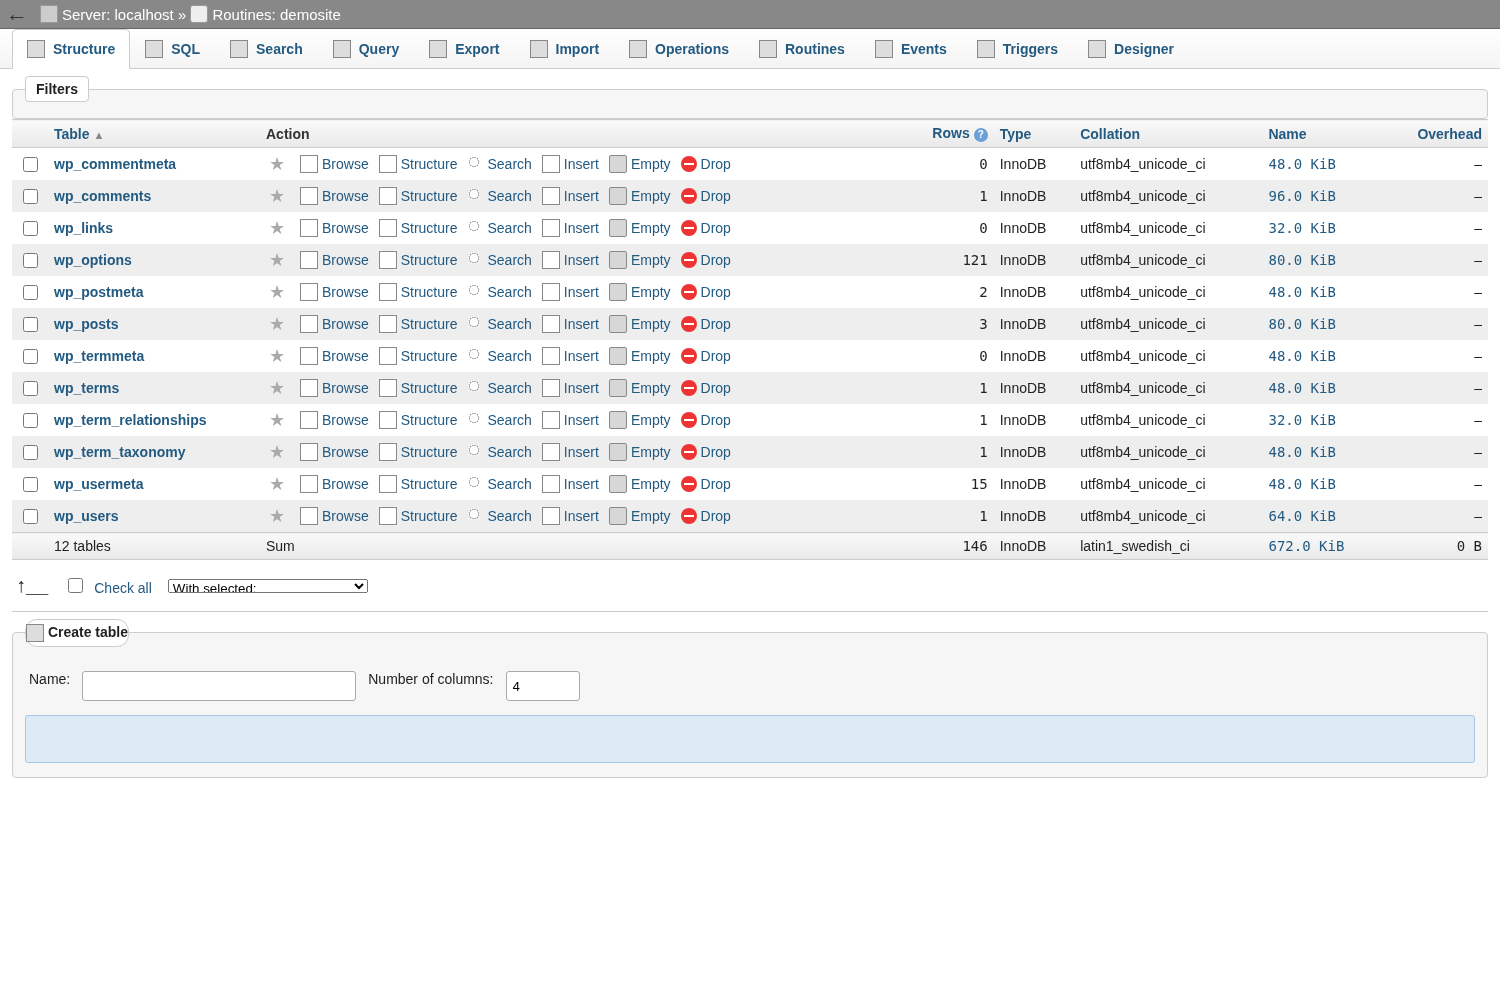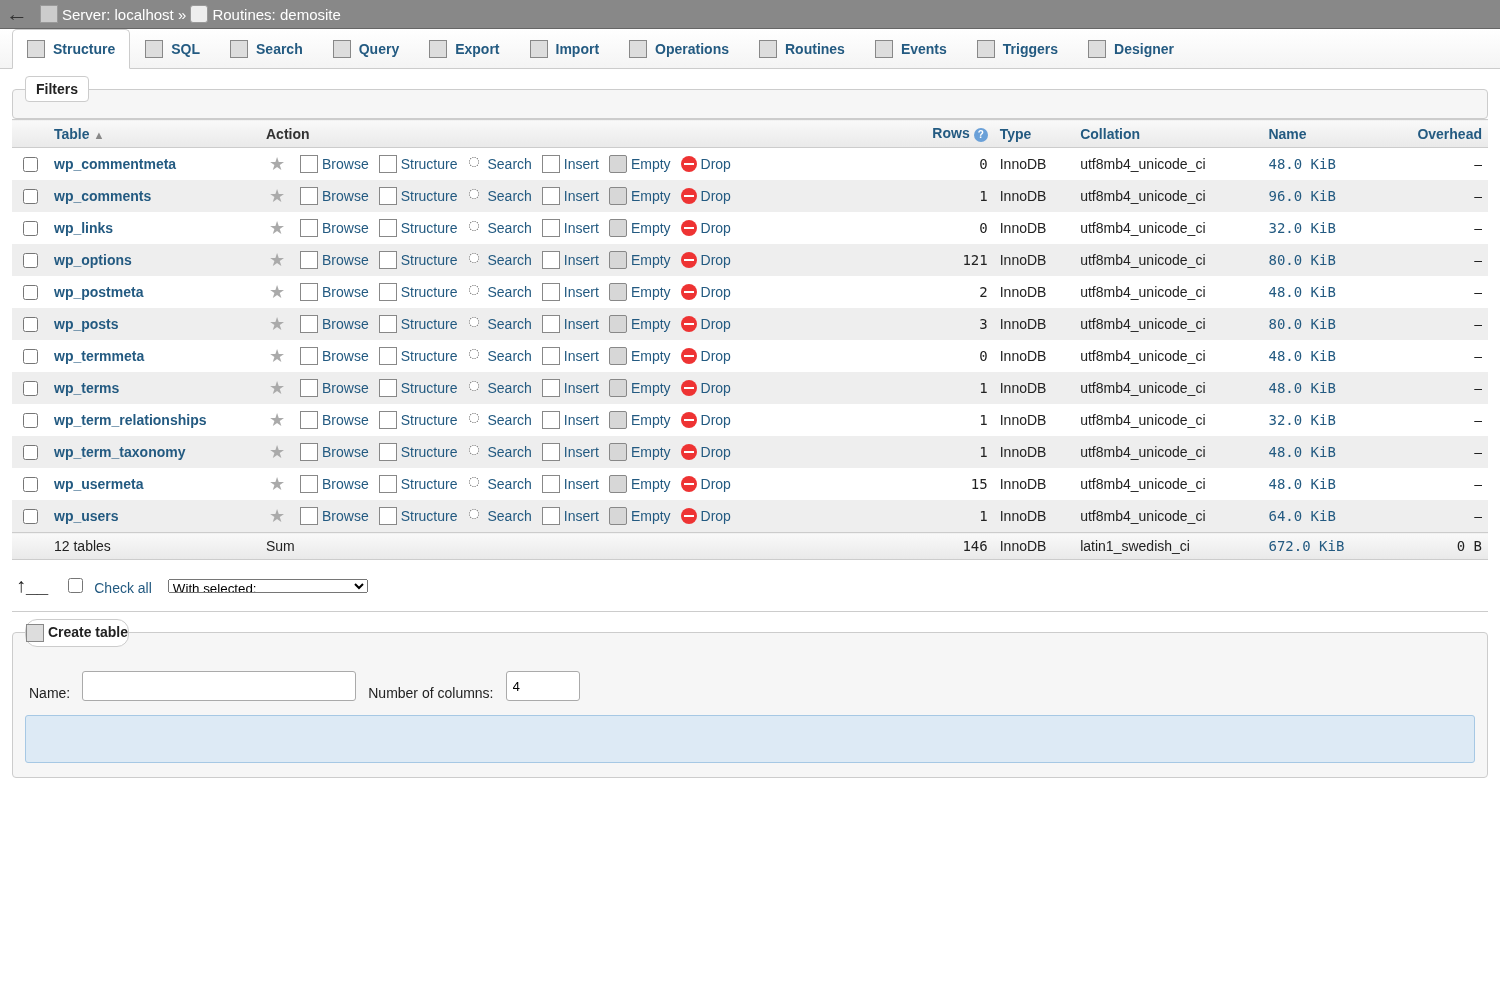--- a/index.html
+++ b/index.html
@@ -41,21 +41,21 @@
 .ico-drop:after{content:"";position:absolute;left:3px;top:7px;width:10px;height:2px;background:#fff}
 .ico-server{background:#ccc;border:1px solid #999}
 .ico-db{background:#eee;border:1px solid #999;border-radius:3px}
 .ico-tab{background:#ddd;border:1px solid #888}
 tr.sum td{font-weight:normal;background:linear-gradient(#f9f9f9,#e9e9e9);border-top:1px solid #ccc;border-bottom:1px solid #ccc}
 .below{display:flex;align-items:center;gap:16px;padding:14px 4px;border-bottom:1px solid #ccc}
 .below .checkall{display:flex;align-items:flex-end;gap:8px}
 .below select{height:14px;min-width:200px}
 .printrow{padding:14px 4px}
 .printrow a{margin-right:16px}
-.form-row{display:flex;align-items:flex-end;gap:12px;padding:24px 4px 8px 4px}
+.form-row{display:flex;align-items:flex-start;gap:12px;padding:24px 4px 8px 4px}
 .form-row input[type=text]{height:24px;width:260px;border:1px solid #aaa;border-radius:3px;padding:2px 6px}
 .form-row input.cols{width:60px}
 .bluebox{height:46px;border:1px solid #a6c8e4;background:#ddeaf5;border-radius:3px;margin-top:6px}
 th .sort{font-size:11px;color:#888}
 .help{display:inline-block;width:14px;height:14px;border-radius:50%;background:#6aa0d8;color:#fff;font-size:10px;text-align:center;line-height:14px;margin-left:4px}
 input[type=checkbox]{width:15px;height:15px}
 </style>
 </head>
 <body>
 

